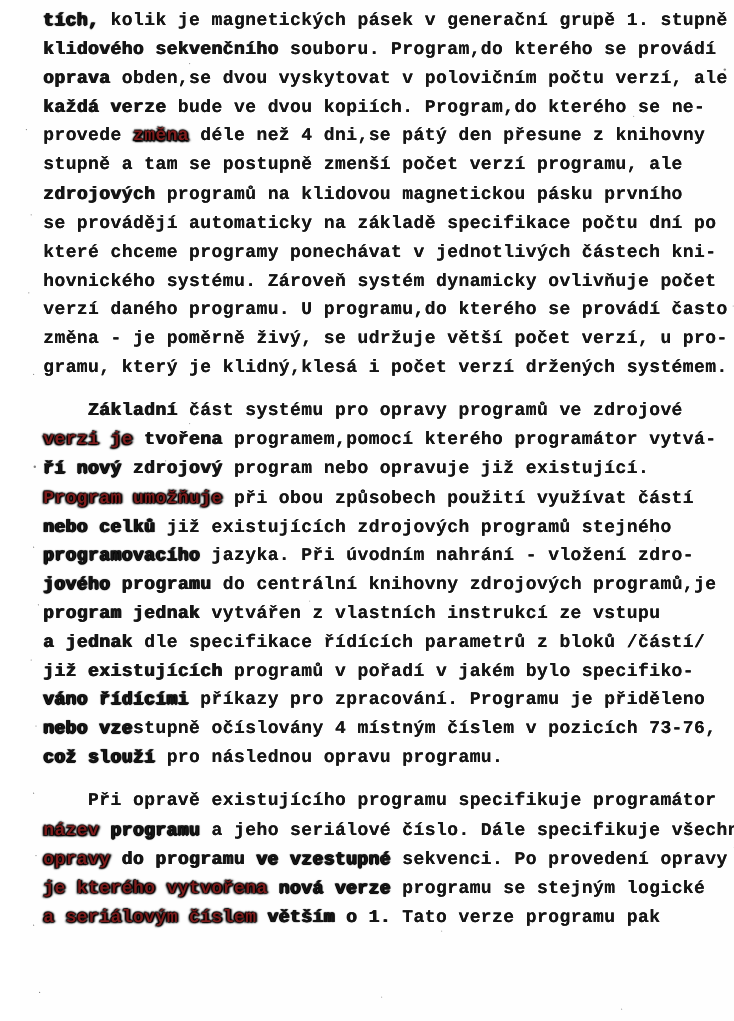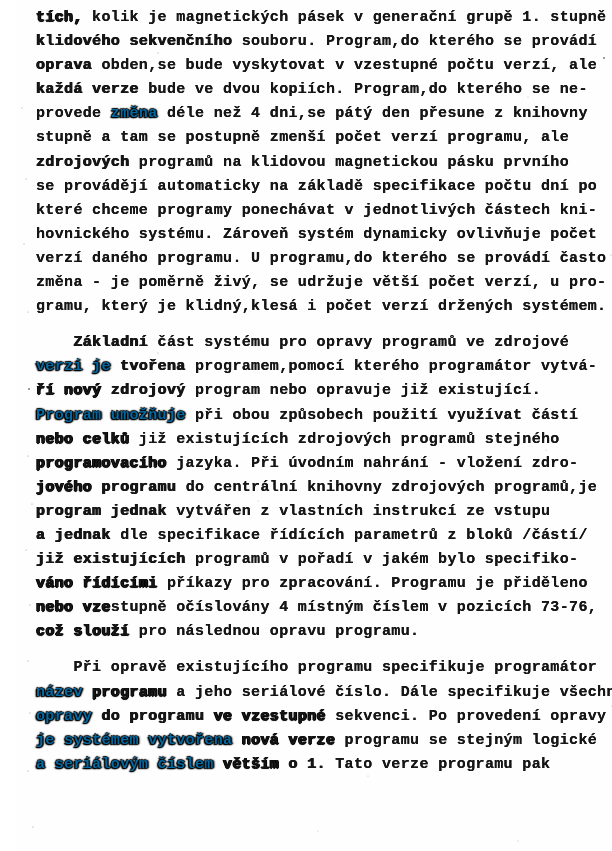--- a/index.html
+++ b/index.html
@@ -35,21 +35,21 @@
 
   
   .s0 { }
   .s1 {
     text-shadow: 0.5px 0 0.3px currentColor, -0.4px 0 0.3px currentColor;
   }
   .s2 {
     text-shadow: 0.8px 0 0.6px #000, -0.7px 0 0.6px #000, 0 0.7px 0.7px #000;
   }
   .s3 {
-    color: #0369a1;
+    color: #7f1d1d;
     text-shadow: 1px 0 1.1px #000, -1px 0.5px 1.1px #000, 0.5px 1px 1.2px #000,
                  -0.5px -0.8px 1.1px #000, 1.6px 0.4px 1.6px rgba(0,0,0,0.85),
                  -1.4px 0.9px 1.5px rgba(0,0,0,0.7);
   }
 
   
   .speckles {
     position: absolute;
     left: 0; top: 0;
     width: 2px; height: 2px;
@@ -83,21 +83,21 @@
 </style>
 </head>
 <body>
 
 <div class="page">
   <div class="speckles"></div>
   <div class="doc-text">
       <div class="para">
         <div class="line"><span class="s2">tích,</span><span class="s0"> kolik je magnetických pásek v generační grupě 1. stupně</span></div>
         <div class="line"><span class="s1">klidového sekvenčního</span><span class="s0"> souboru. Program,do kterého se provádí</span></div>
-        <div class="line"><span class="s1">oprava</span><span class="s0"> obden,se bude vyskytovat v vzestupné počtu verzí, ale</span></div>
+        <div class="line"><span class="s1">oprava</span><span class="s0"> obden,se dvou vyskytovat v polovičním počtu verzí, ale</span></div>
         <div class="line"><span class="s1">každá verze</span><span class="s0"> bude ve dvou kopiích. Program,do kterého se ne-</span></div>
         <div class="line"><span class="s0">provede </span><span class="s3">změna</span><span class="s0"> déle než 4 dni,se pátý den přesune z knihovny</span></div>
         <div class="line"><span class="s0">stupně a tam se postupně zmenší počet verzí programu, ale</span></div>
         <div class="line"><span class="s1">zdrojových</span><span class="s0"> programů na klidovou magnetickou pásku prvního</span></div>
         <div class="line"><span class="s0">se provádějí automaticky na základě specifikace počtu dní po</span></div>
         <div class="line"><span class="s0">které chceme programy ponechávat v jednotlivých částech kni-</span></div>
         <div class="line"><span class="s0">hovnického systému. Zároveň systém dynamicky ovlivňuje počet</span></div>
         <div class="line"><span class="s0">verzí daného programu. U programu,do kterého se provádí často</span></div>
         <div class="line"><span class="s0">změna - je poměrně živý, se udržuje větší počet verzí, u pro-</span></div>
         <div class="line"><span class="s0">gramu, který je klidný,klesá i počet verzí držených systémem.</span></div>
@@ -114,17 +114,17 @@
         <div class="line"><span class="s1">a jednak</span><span class="s0"> dle specifikace řídících parametrů z bloků /částí/</span></div>
         <div class="line"><span class="s1">již existujících</span><span class="s0"> programů v pořadí v jakém bylo specifiko-</span></div>
         <div class="line"><span class="s2">váno řídícími</span><span class="s0"> příkazy pro zpracování. Programu je přiděleno</span></div>
         <div class="line"><span class="s2">nebo vze</span><span class="s0">stupně očíslovány 4 místným číslem v pozicích 73-76,</span></div>
         <div class="line"><span class="s2">což slouží</span><span class="s0"> pro následnou opravu programu.</span></div>
       </div>
       <div class="para">
         <div class="line"><span class="s0">    </span><span class="s0">Při opravě existujícího programu specifikuje programátor</span></div>
         <div class="line"><span class="s3">název</span><span class="s2"> programu</span><span class="s0"> a jeho seriálové číslo. Dále specifikuje všechny</span></div>
         <div class="line"><span class="s3">opravy</span><span class="s1"> do programu</span><span class="s2"> ve vzestupné</span><span class="s0"> sekvenci. Po provedení opravy</span></div>
-        <div class="line"><span class="s3">je systémem vytvořena</span><span class="s2"> nová verze</span><span class="s0"> programu se stejným logické</span></div>
+        <div class="line"><span class="s3">je kterého vytvořena</span><span class="s2"> nová verze</span><span class="s0"> programu se stejným logické</span></div>
         <div class="line"><span class="s3">a seriálovým číslem</span><span class="s2"> větším</span><span class="s1"> o 1. </span><span class="s0">Tato verze programu pak</span></div>
       </div>
     </div>
 </div>
 
 </body></html>

